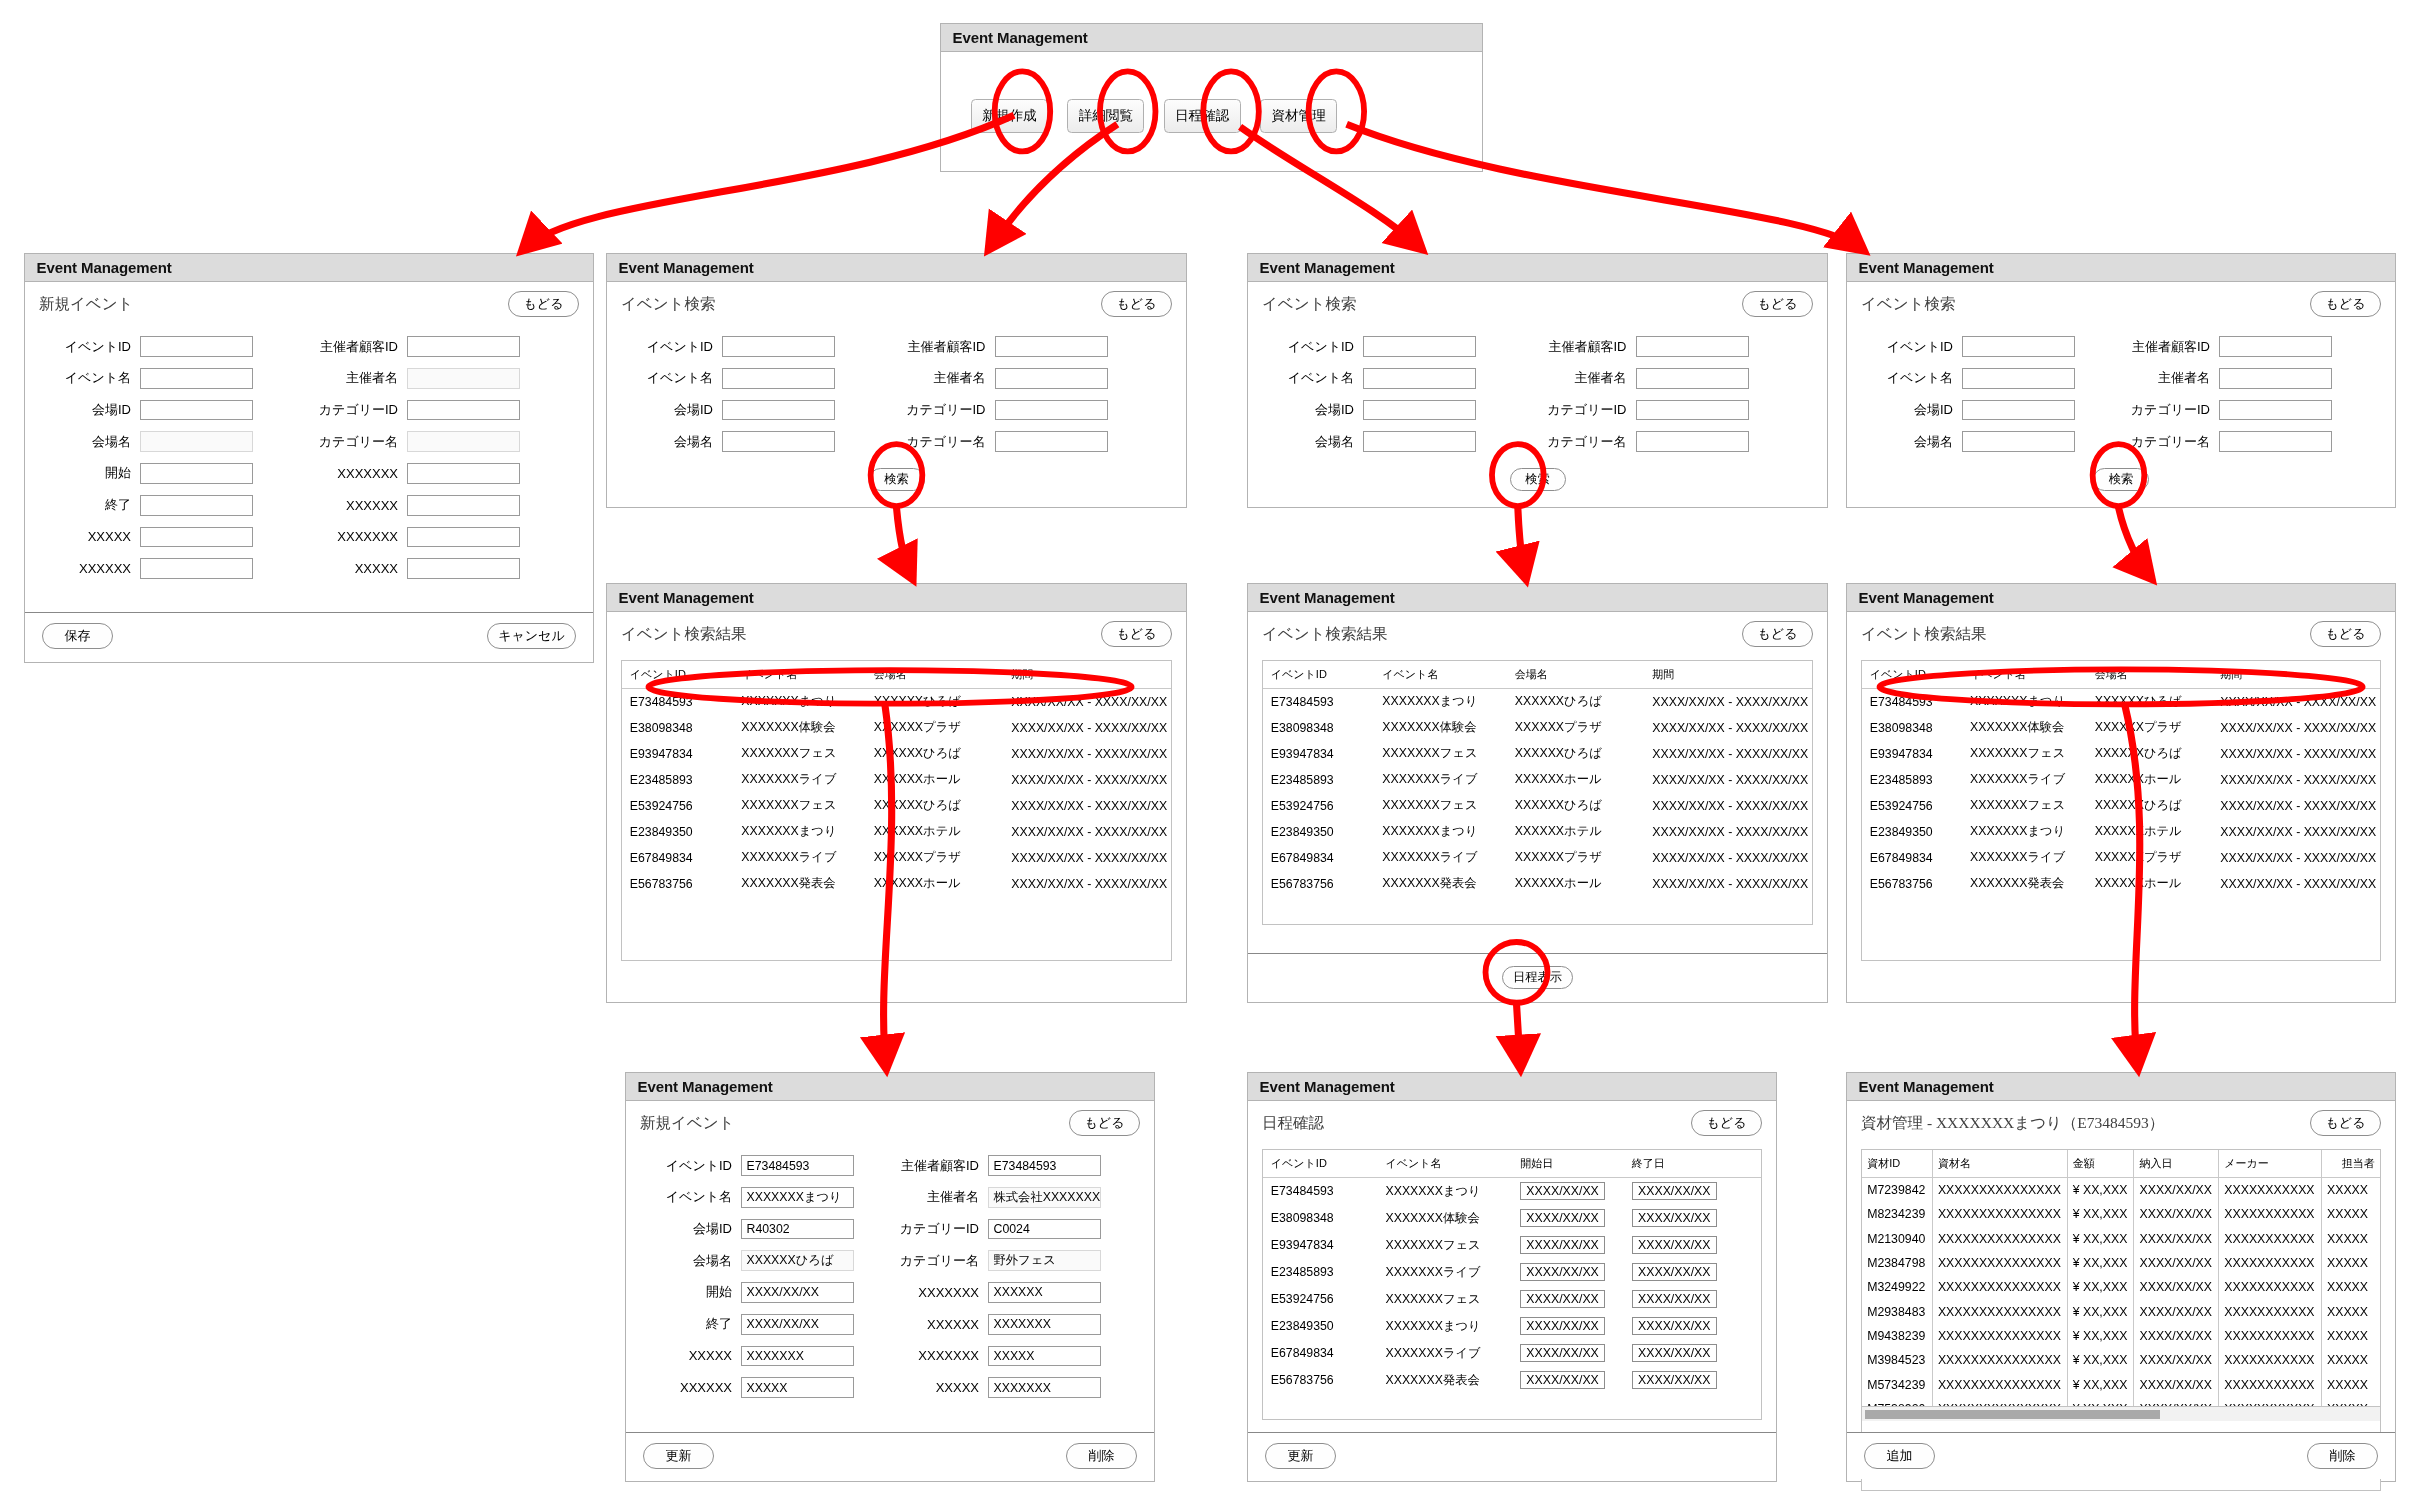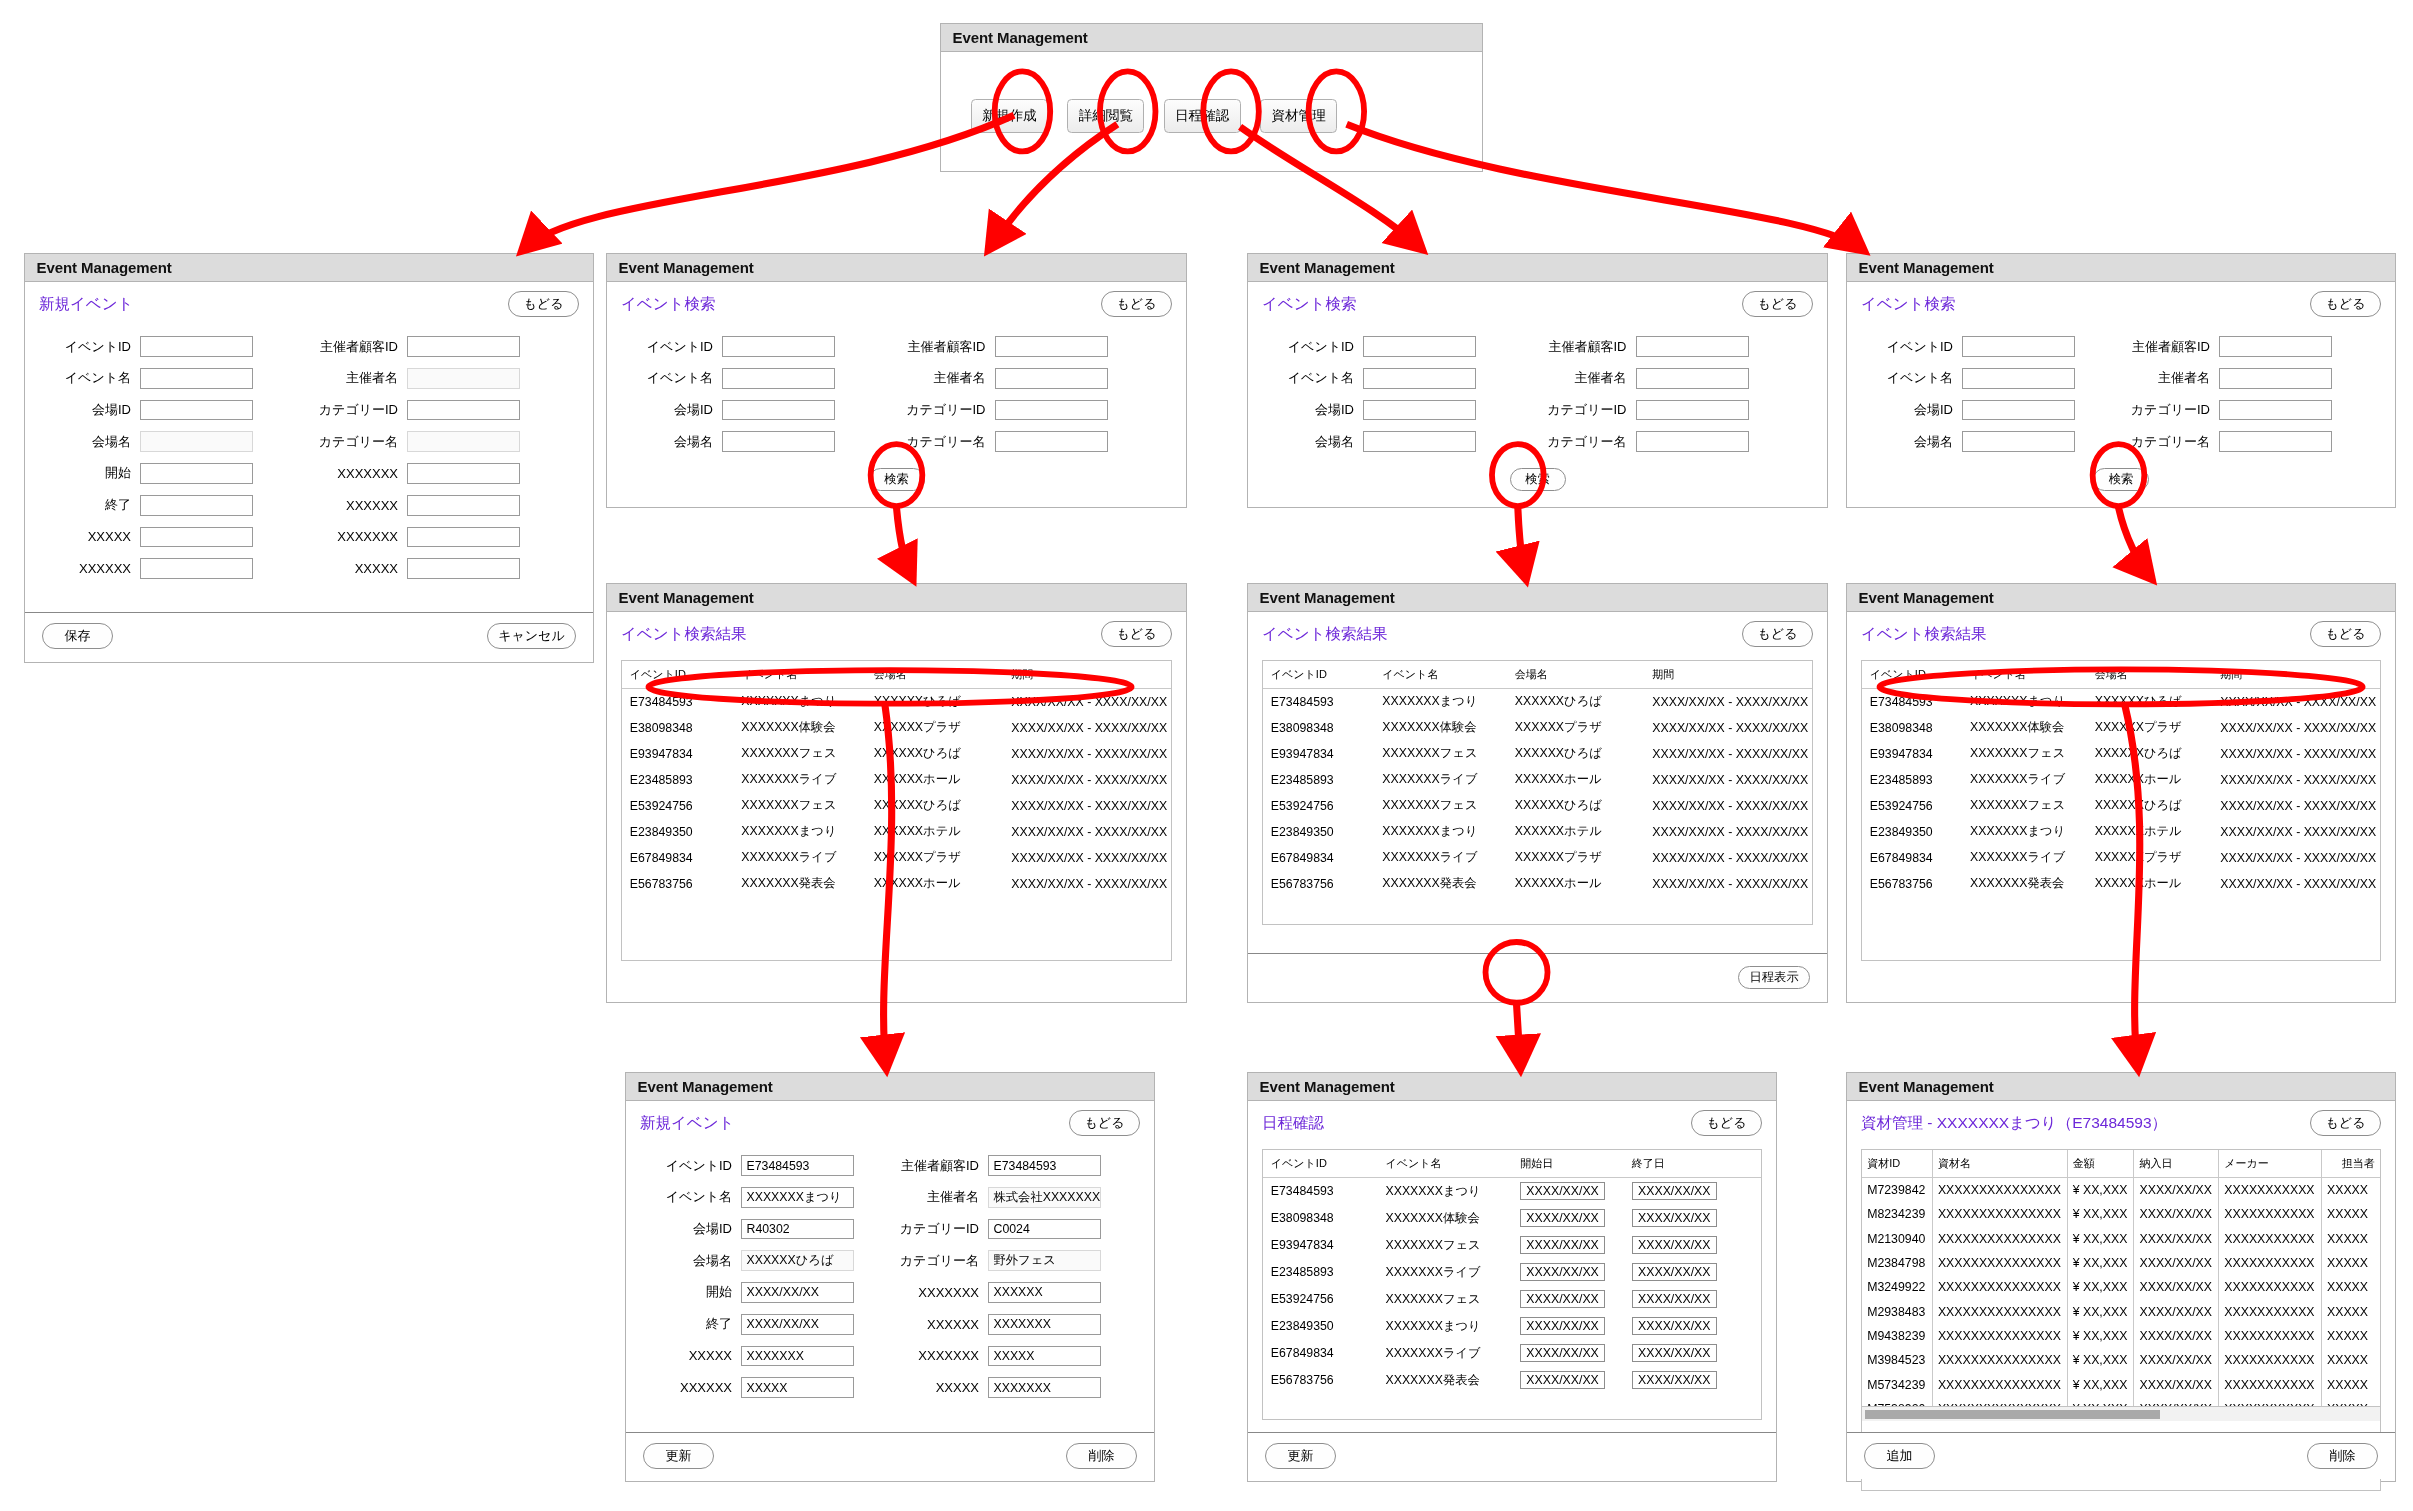--- a/index.html
+++ b/index.html
@@ -15,21 +15,21 @@
   .win-title{
     height:28px;background:#dcdcdc;border-bottom:1.3px solid #b3b3b3;
     display:flex;align-items:center;padding-left:11.6px;box-sizing:border-box;
   }
   .win-title span{font-size:15px;font-weight:bold;color:#111;letter-spacing:-0.1px;}
   .win-body{position:relative;box-sizing:border-box;}
 
   
   .screen-head{display:flex;align-items:center;justify-content:space-between;
     padding:9px 14px 0 14px;box-sizing:border-box;}
-  .screen-title{font-size:15.5px;color:#6d28d9;}
+  .screen-title{font-size:15.5px;color:#404040;font-family:Liberation Serif, serif;}
 
   
   .btn{
     display:inline-flex;align-items:center;justify-content:center;
     border:1.3px solid #8e8e8e;border-radius:14px;background:#fefefe;
     color:#000;font-size:13px;box-sizing:border-box;
     height:26px;min-width:71px;padding:0 10.3px;
   }
   .btn.sq{border-radius:4.5px;min-width:62px;height:34px;font-size:13.6px;
     background:linear-gradient(#fdfdfd,#ececec);border:1.3px solid #b0b0b0;}
@@ -61,21 +61,21 @@
   table.grid td{padding:5.2px 5.2px;font-size:12.3px;}
 
   
   .dbox{border:1.3px solid #8d8d8d;background:#fff;display:inline-flex;
     align-items:center;padding:1.3px 5.2px;font-size:12.3px;height:18px;box-sizing:border-box;}
 
   
   .footbar{position:absolute;left:0;right:0;bottom:0;height:47px;
     border-top:1.3px solid #888;display:flex;align-items:center;
     justify-content:space-between;padding:0 17px;box-sizing:border-box;background:#fff;}
-  .footbar.center{justify-content:flex-end;}
+  .footbar.center{justify-content:center;}
 
   
   .hscroll{height:14px;background:#f2f2f2;border-top:1.3px solid #c2c2c2;position:relative;}
   .hscroll i{position:absolute;left:2.6px;top:2.6px;height:9px;width:57%;
     background:#a9a9a9;display:block;}
 
   
   #anno{position:absolute;left:0;top:0;width:2413px;height:1512px;
     pointer-events:none;z-index:50;}
 </style>

